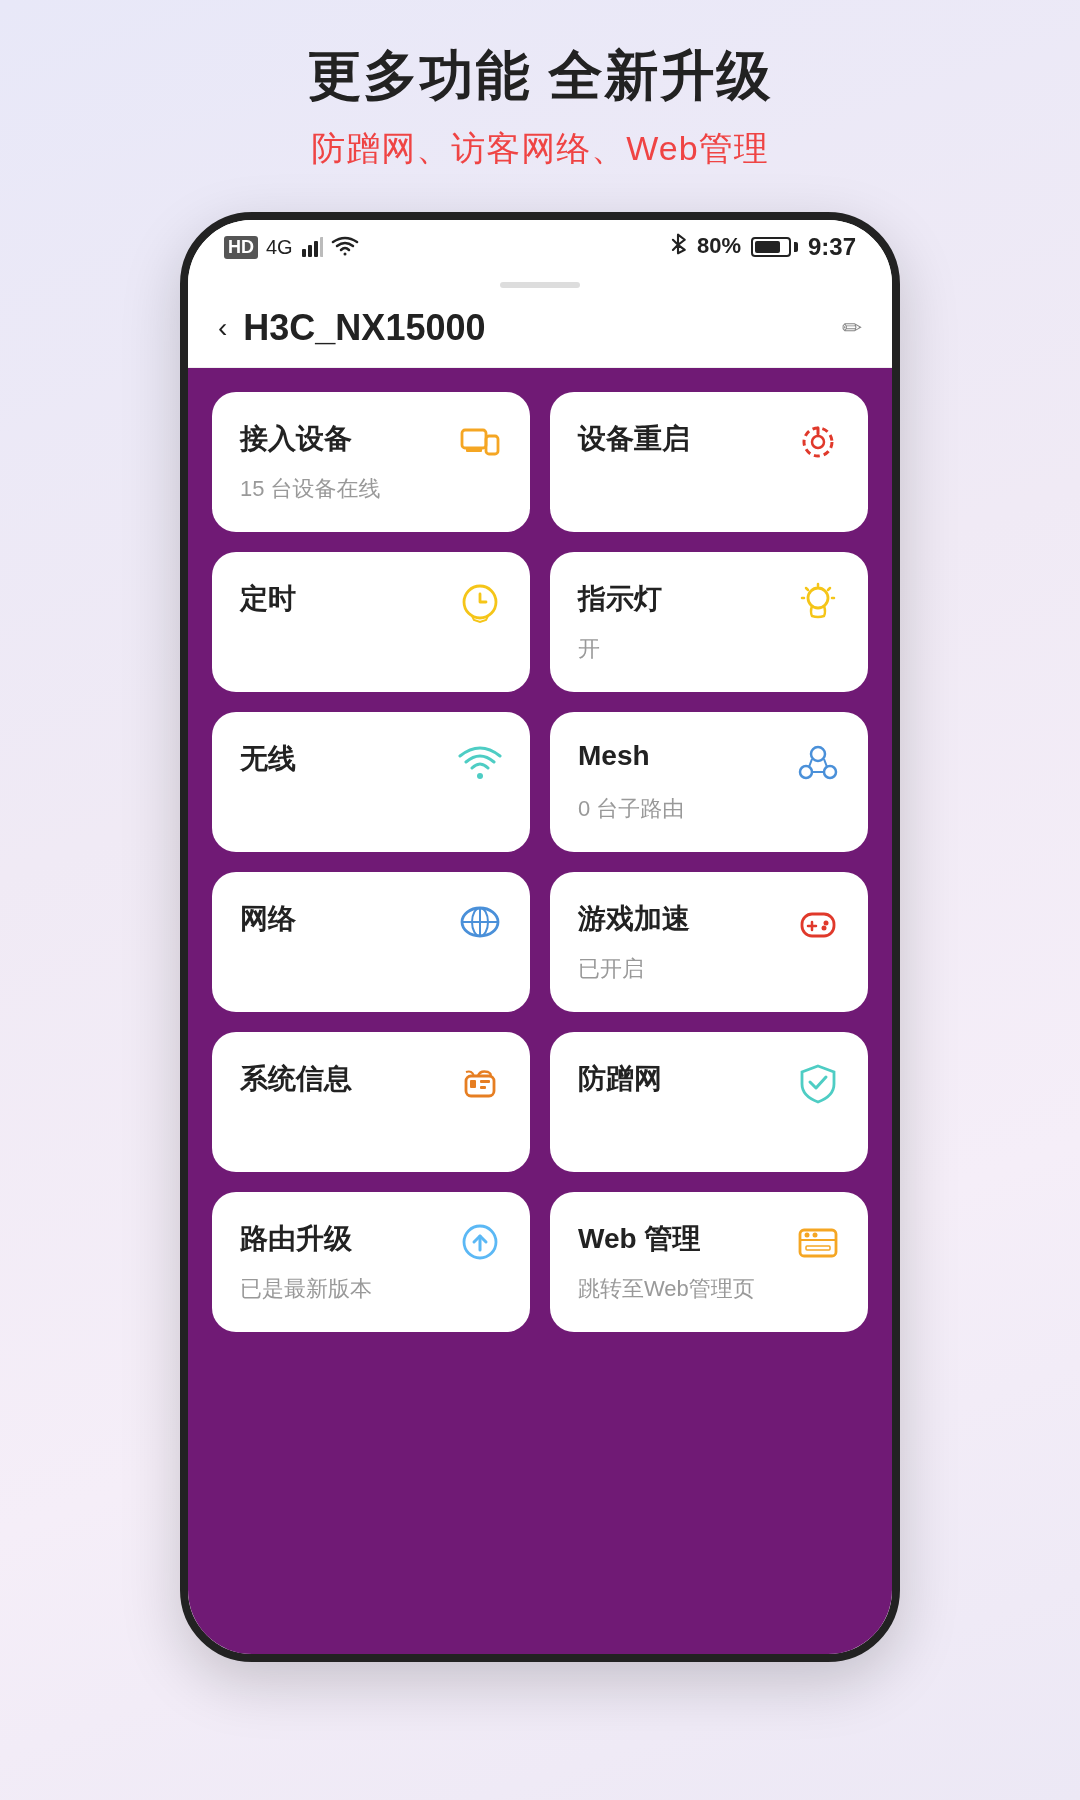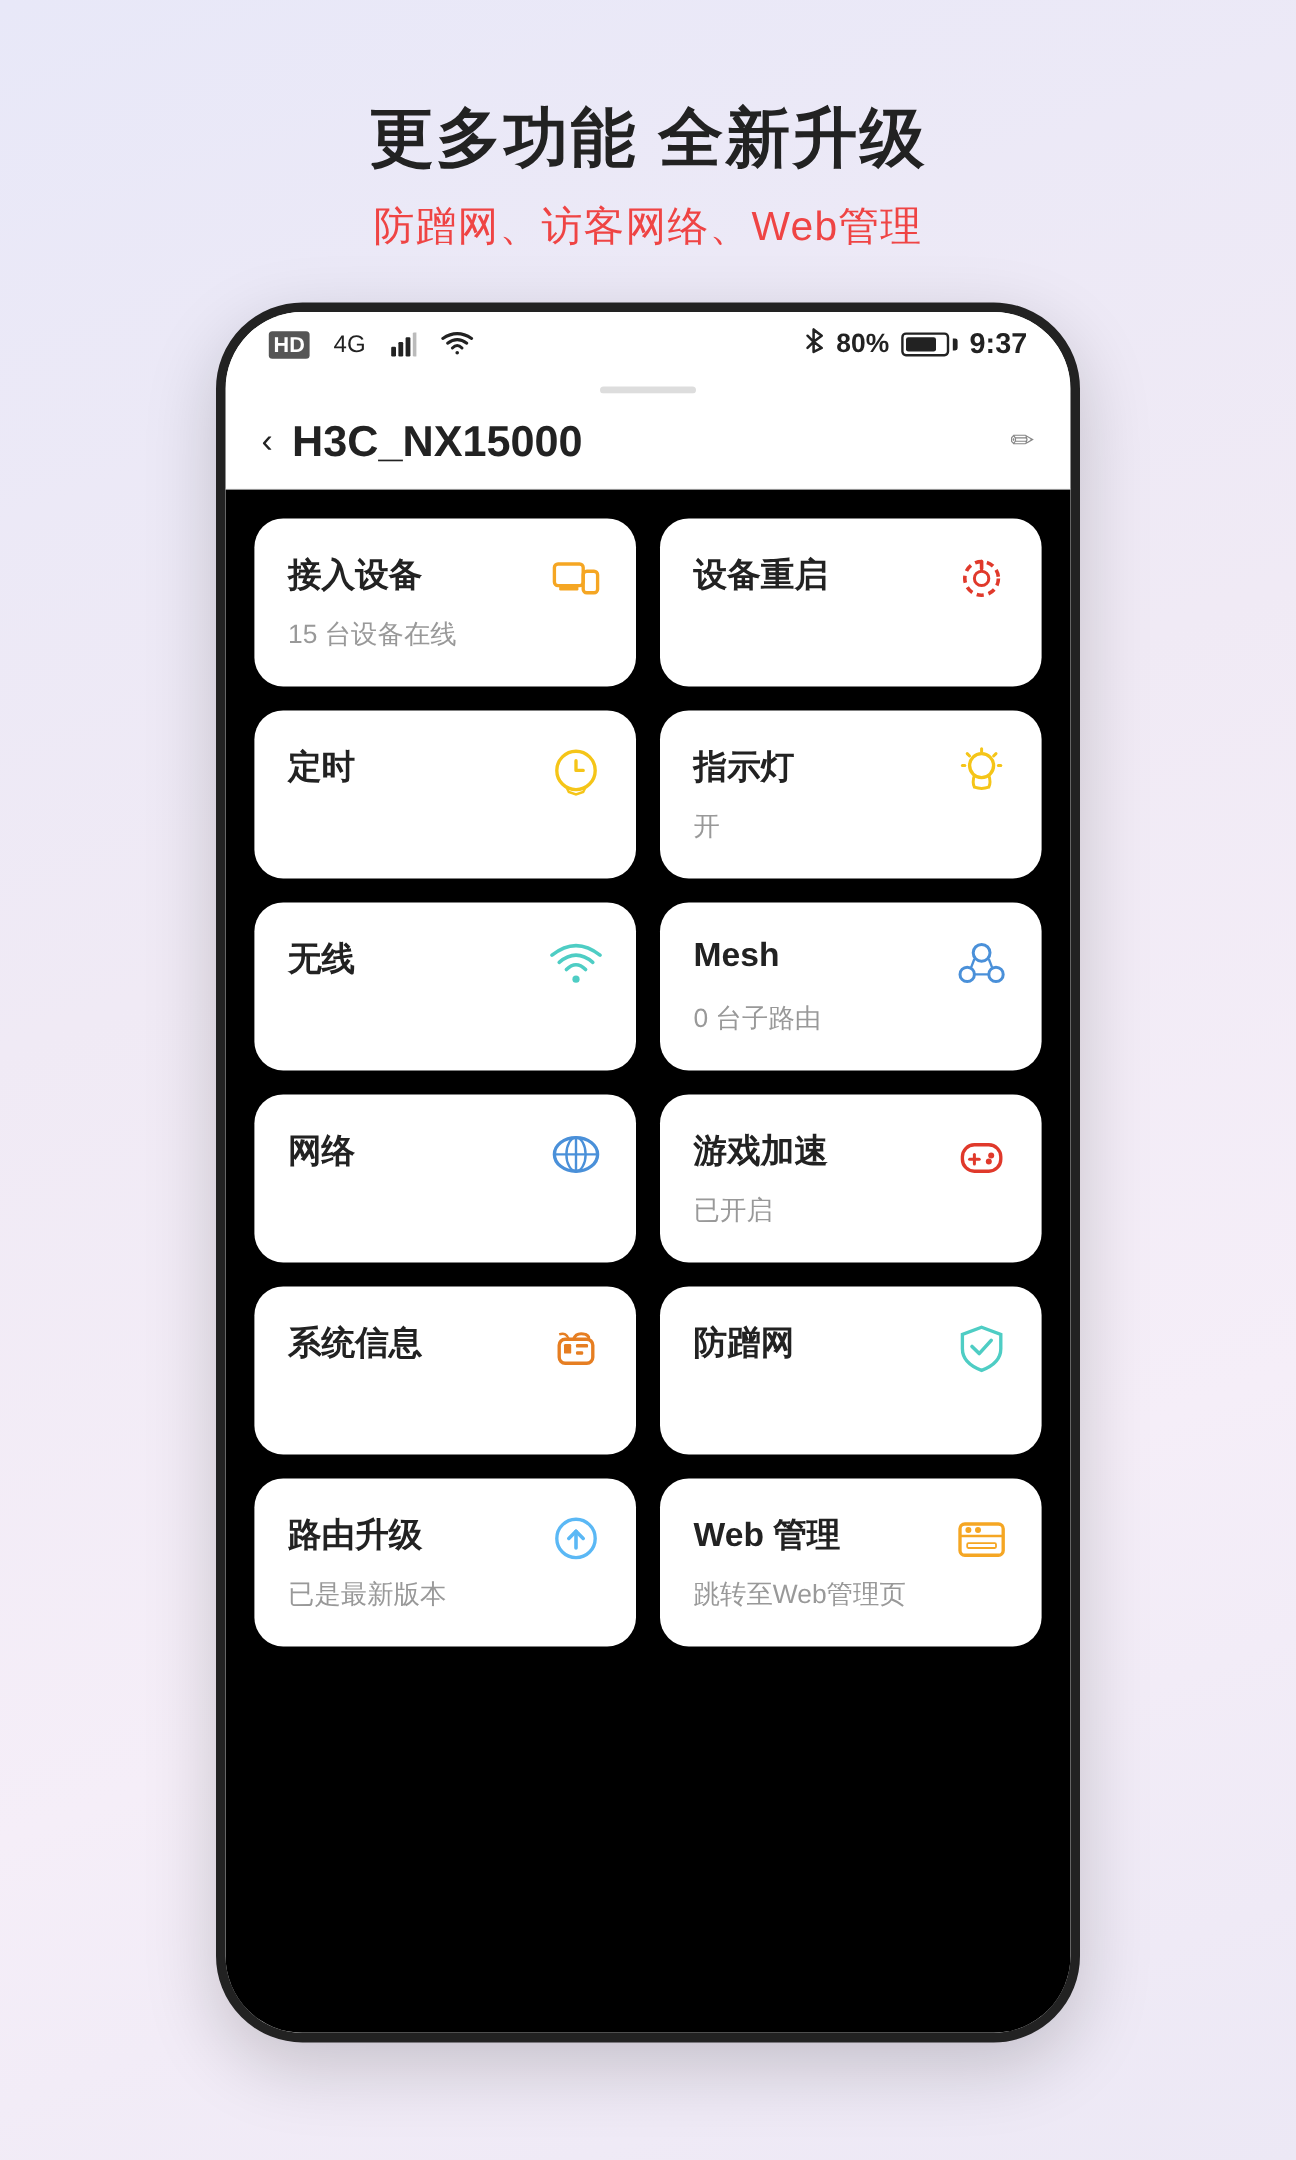--- a/index.html
+++ b/index.html
@@ -10,21 +10,21 @@
       font-family: -apple-system, 'PingFang SC', 'Hiragino Sans GB', 'Microsoft YaHei', sans-serif;
       display: flex;
       flex-direction: column;
       align-items: center;
       overflow: hidden;
     }
 
     
     .page-header {
       text-align: center;
-      margin-top: 80px;
+      margin-top: 40px;
       margin-bottom: 40px;
     }
     .page-title {
       font-size: 54px;
       font-weight: 700;
       color: #222;
       letter-spacing: 2px;
       line-height: 1.3;
     }
     .page-subtitle {
@@ -54,21 +54,21 @@
       background: #fff;
       display: flex;
       align-items: center;
       justify-content: space-between;
       padding: 0 36px;
       flex-shrink: 0;
     }
     .status-left {
       display: flex;
       align-items: center;
-      gap: 20px;
+      gap: 8px;
       font-size: 22px;
       font-weight: 600;
       color: #222;
     }
     .status-right {
       display: flex;
       gap: 10px;
       font-size: 22px;
       font-weight: 600;
       color: #222;
@@ -136,21 +136,21 @@
       height: 6px;
       background: #ddd;
       border-radius: 3px;
       margin: 0 auto;
       margin-top: 0px;
     }
 
     
     .content-area {
       flex: 1;
-      background: #000000;
+      background: #701a75;
       overflow-y: auto;
       padding: 24px 24px 32px 24px;
     }
 
     
     .grid {
       display: grid;
       grid-template-columns: 1fr 1fr;
       gap: 20px;
     }

